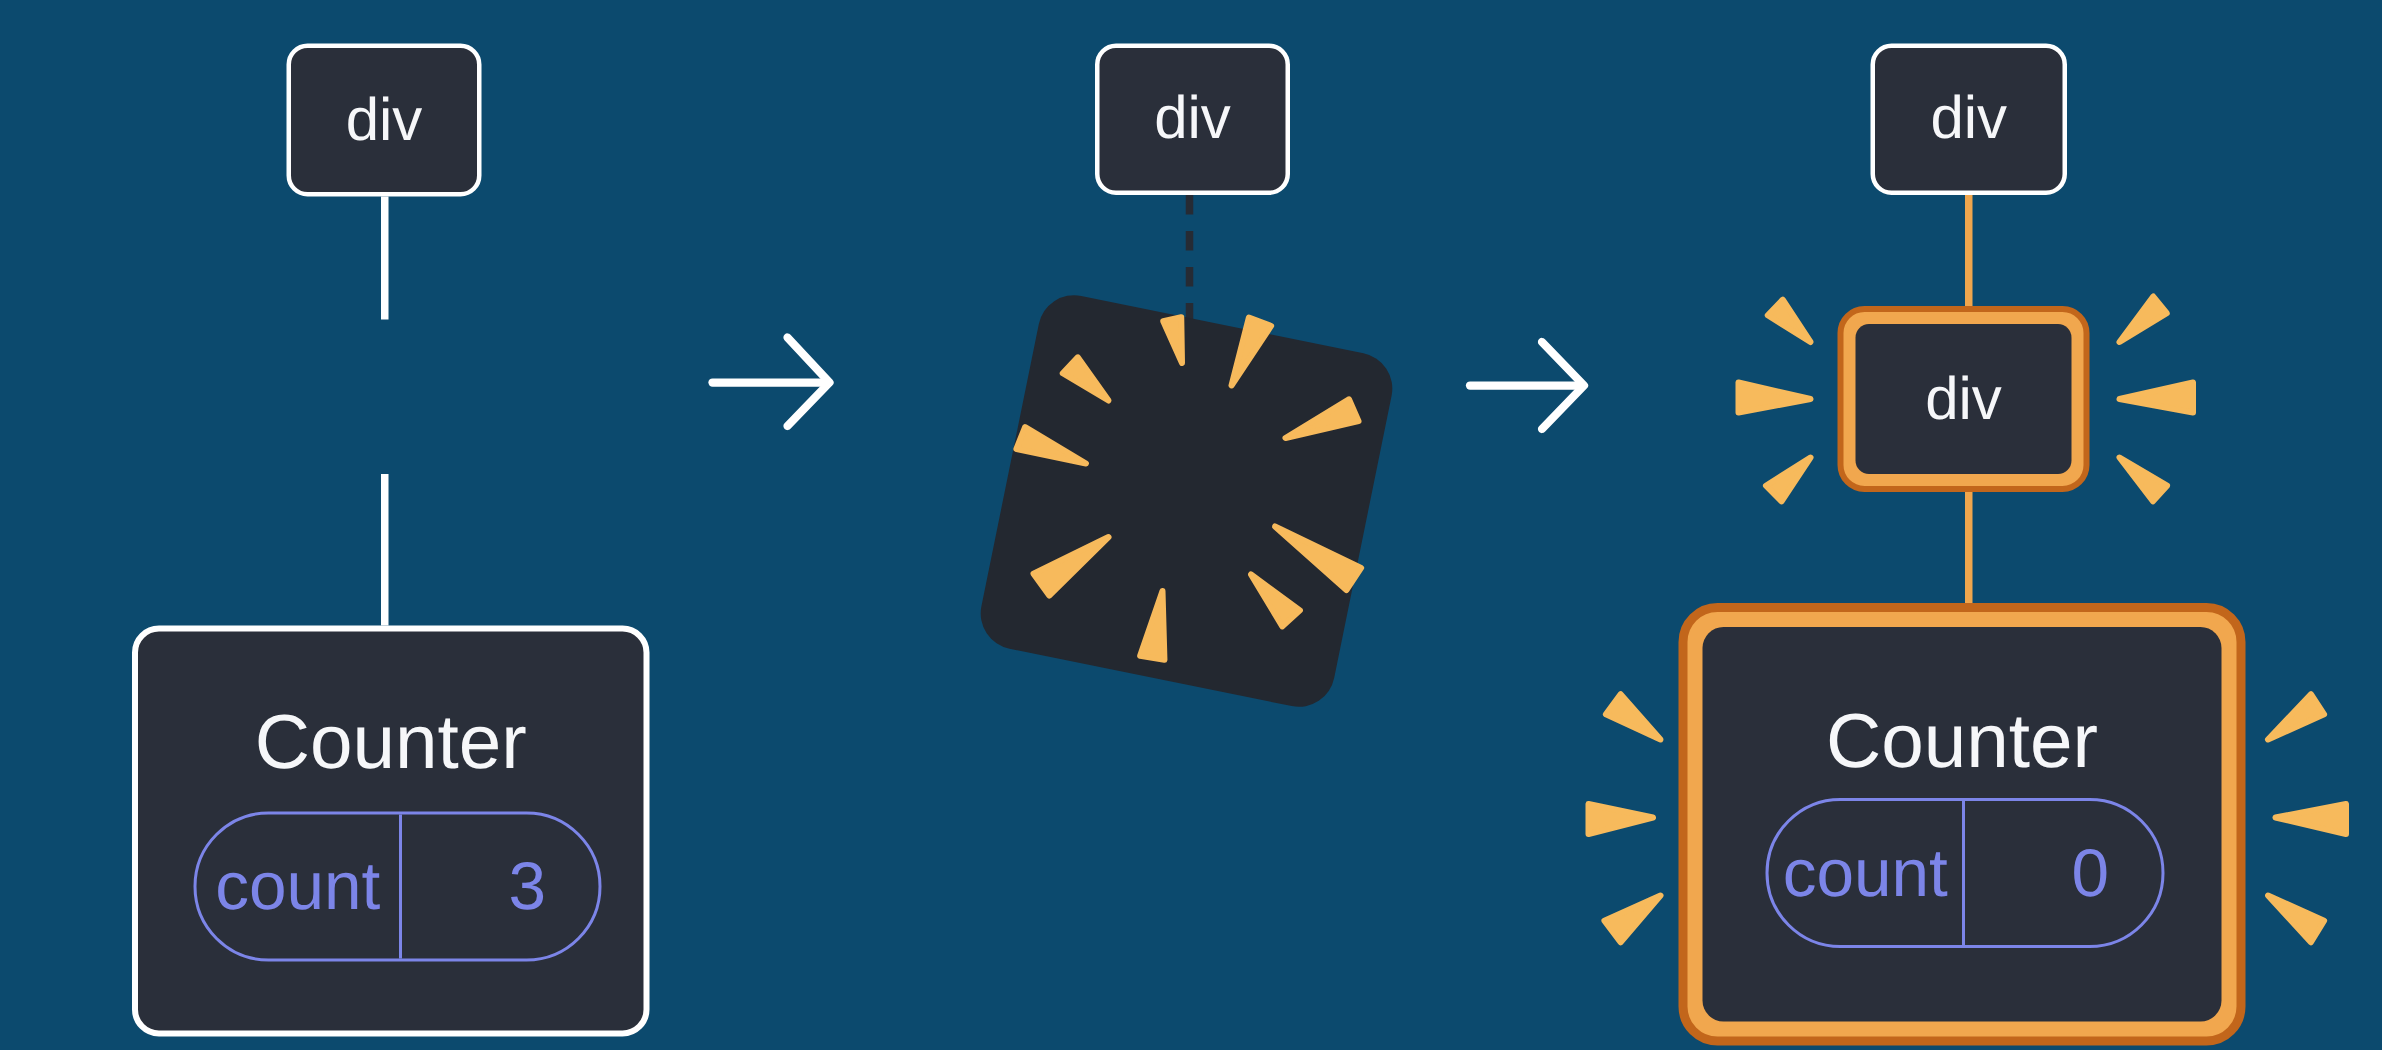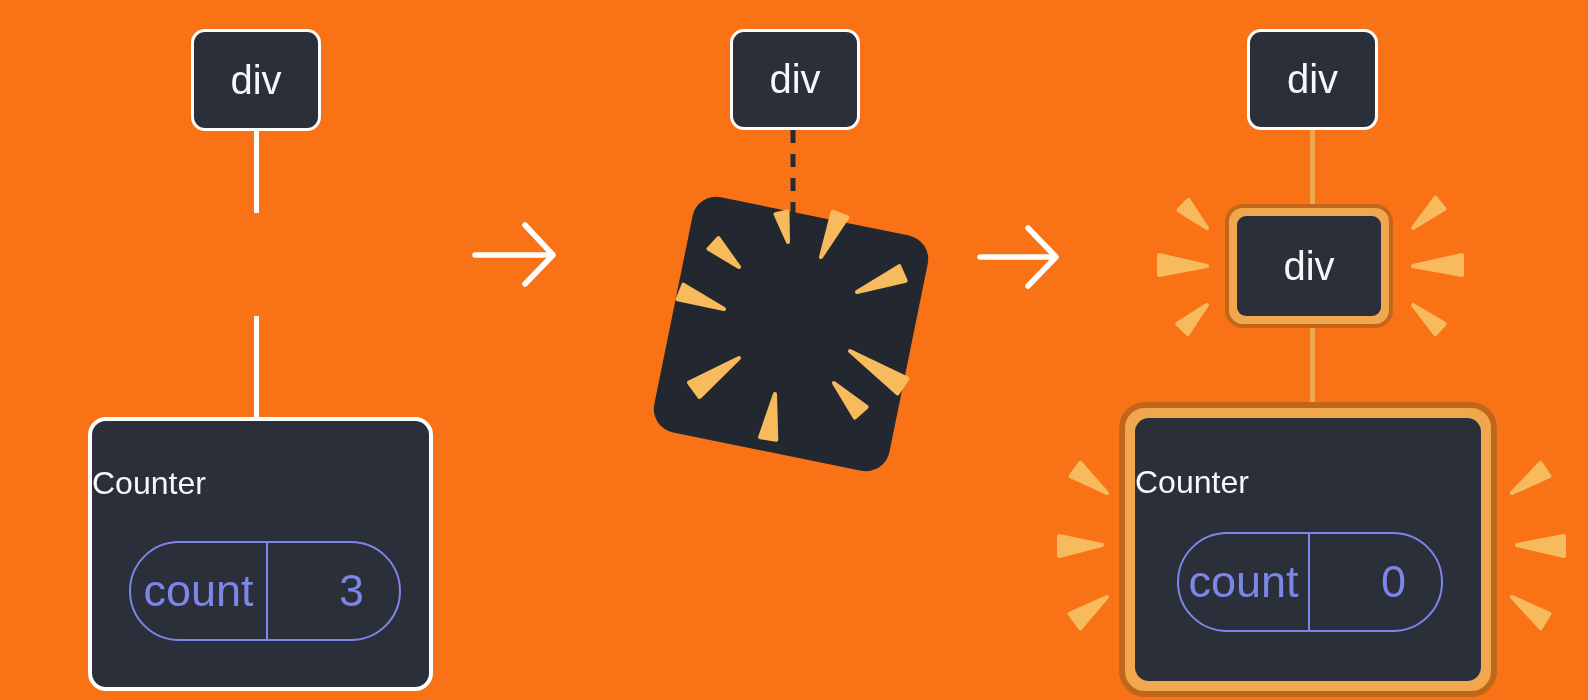--- a/index.html
+++ b/index.html
@@ -1,26 +1,26 @@
 <!DOCTYPE html>
 <html><head>
 <meta charset="utf-8">
 <style>
   html,body{margin:0;padding:0;}
-  .stage{position:relative;width:1588px;height:700px;background:#f97316;overflow:hidden;
+  .stage{position:relative;width:1588px;height:700px;background:#0c4a6e;overflow:hidden;
          font-family:"Liberation Sans",sans-serif;}
   .node{position:absolute;background:#2A2F3A;border:3px solid #FFFFFF;border-radius:14px;
         display:flex;align-items:center;justify-content:center;
         color:#F6F7F9;font-size:40px;font-weight:500;box-sizing:border-box;}
   .vline{position:absolute;width:4.5px;background:#FFFFFF;}
   .vline-orange{position:absolute;width:5px;background:#F0A64D;}
   .component{position:absolute;background:#2A2F3A;border:4px solid #FFFFFF;border-radius:18px;
         box-sizing:border-box;}
-  .comp-title{position:absolute;left:0;right:0;top:44px;text-align:left;
-        color:#F6F7F9;font-size:32px;font-weight:500;}
+  .comp-title{position:absolute;left:0;right:0;top:44px;text-align:center;
+        color:#F6F7F9;font-size:51px;font-weight:500;}
   .pill{position:absolute;display:flex;border:2.5px solid #7C85E8;border-radius:60px;
         box-sizing:border-box;color:#7C85E8;font-size:45px;gap:36px;}
   .pill-key{flex:1;display:flex;align-items:center;justify-content:center;
         border-right:2.5px solid #7C85E8;}
   .pill-val{width:95px;display:flex;align-items:center;justify-content:center;}
   .hl-node{position:absolute;background:#F1A74E;border:4px solid #C2661B;border-radius:18px;
         box-sizing:border-box;padding:8px;}
   .hl-inner{width:100%;height:100%;background:#2A2F3A;border-radius:9px;
         display:flex;align-items:center;justify-content:center;
         color:#F6F7F9;font-size:40px;font-weight:500;box-sizing:border-box;}

